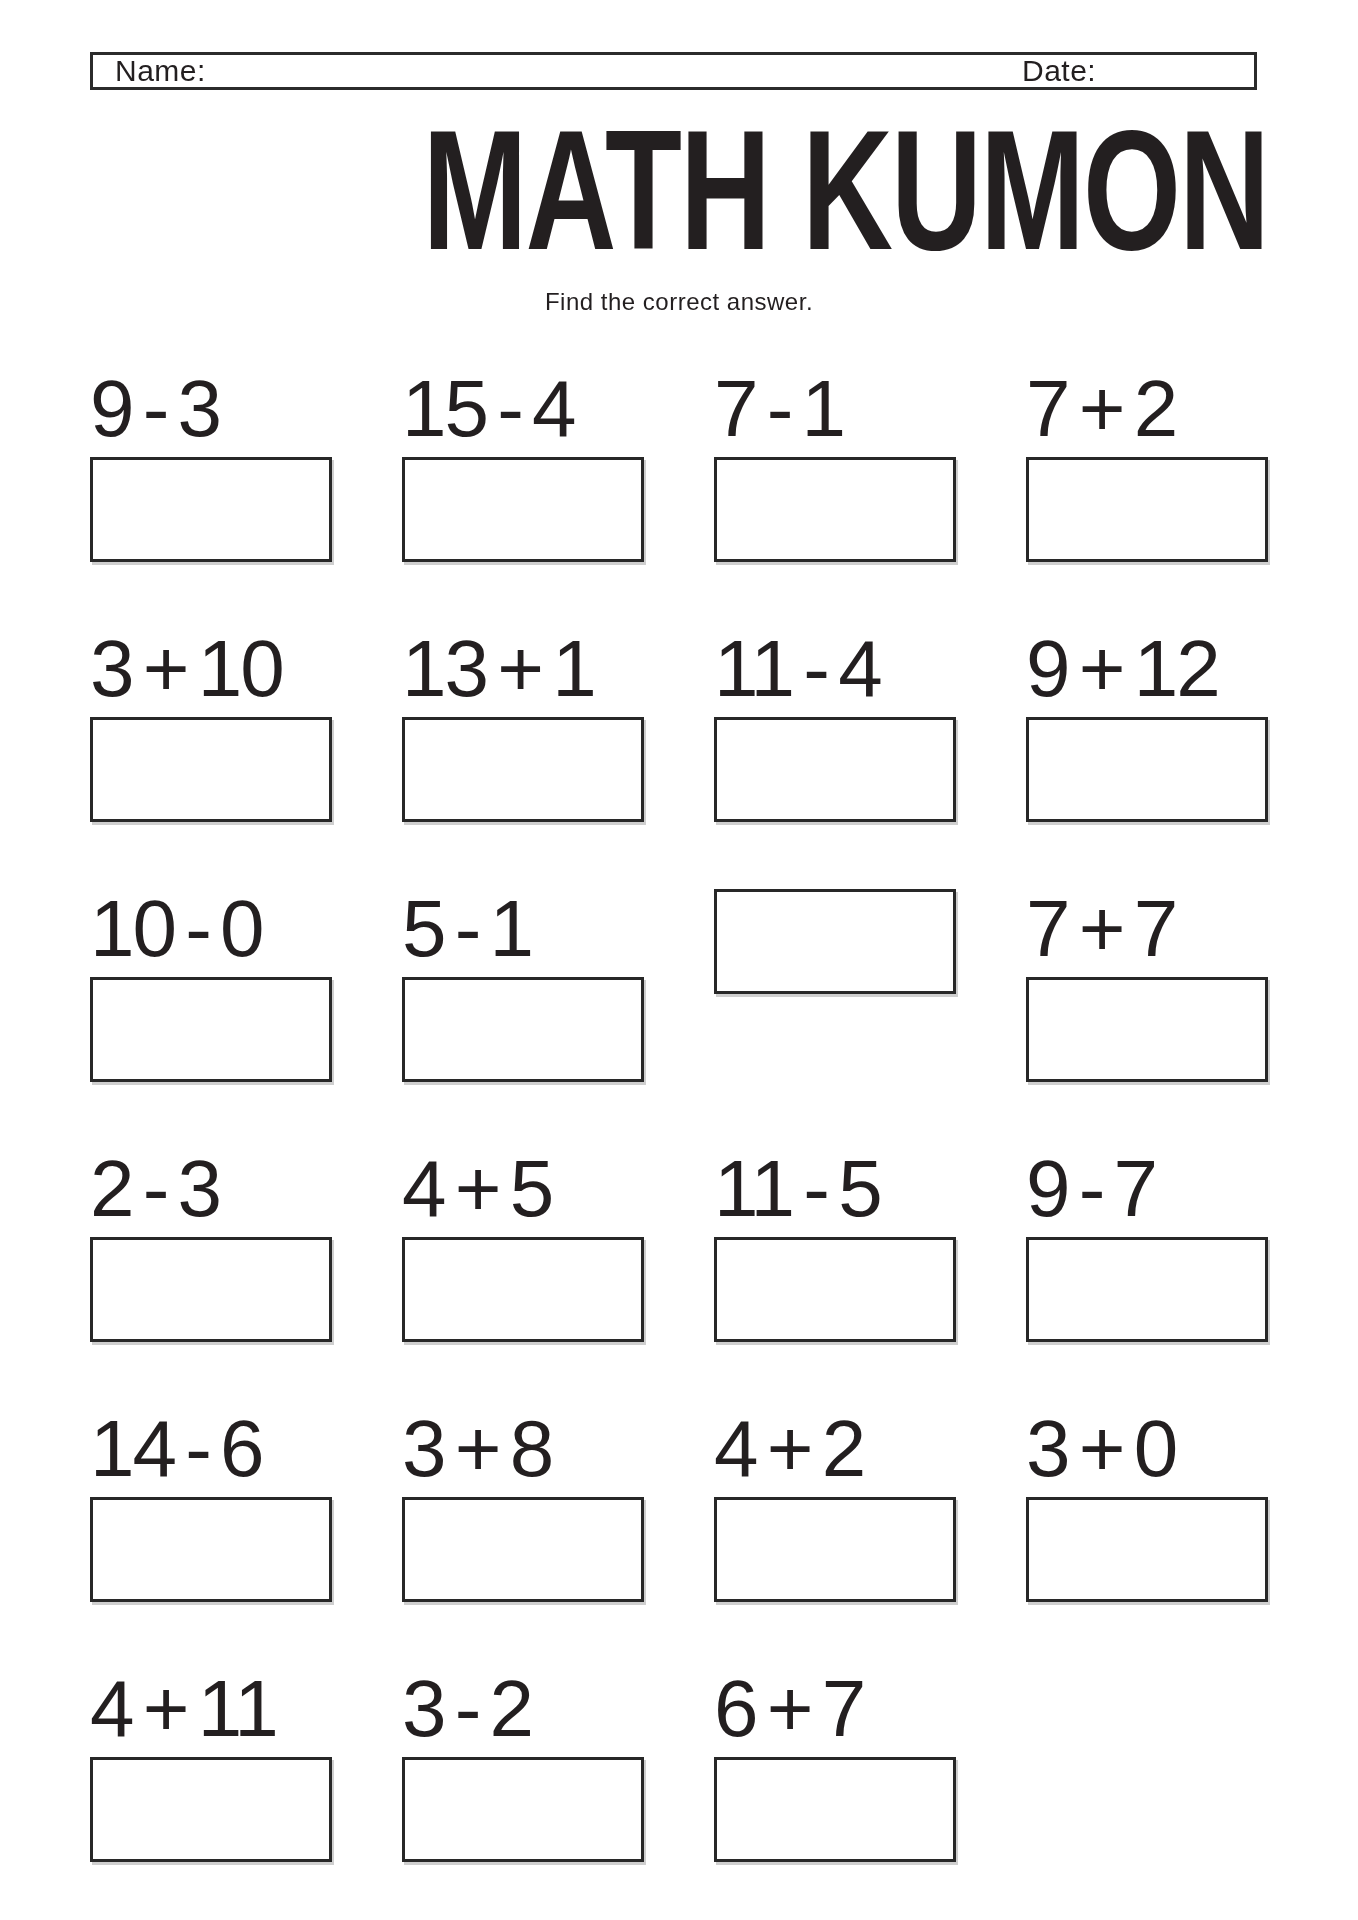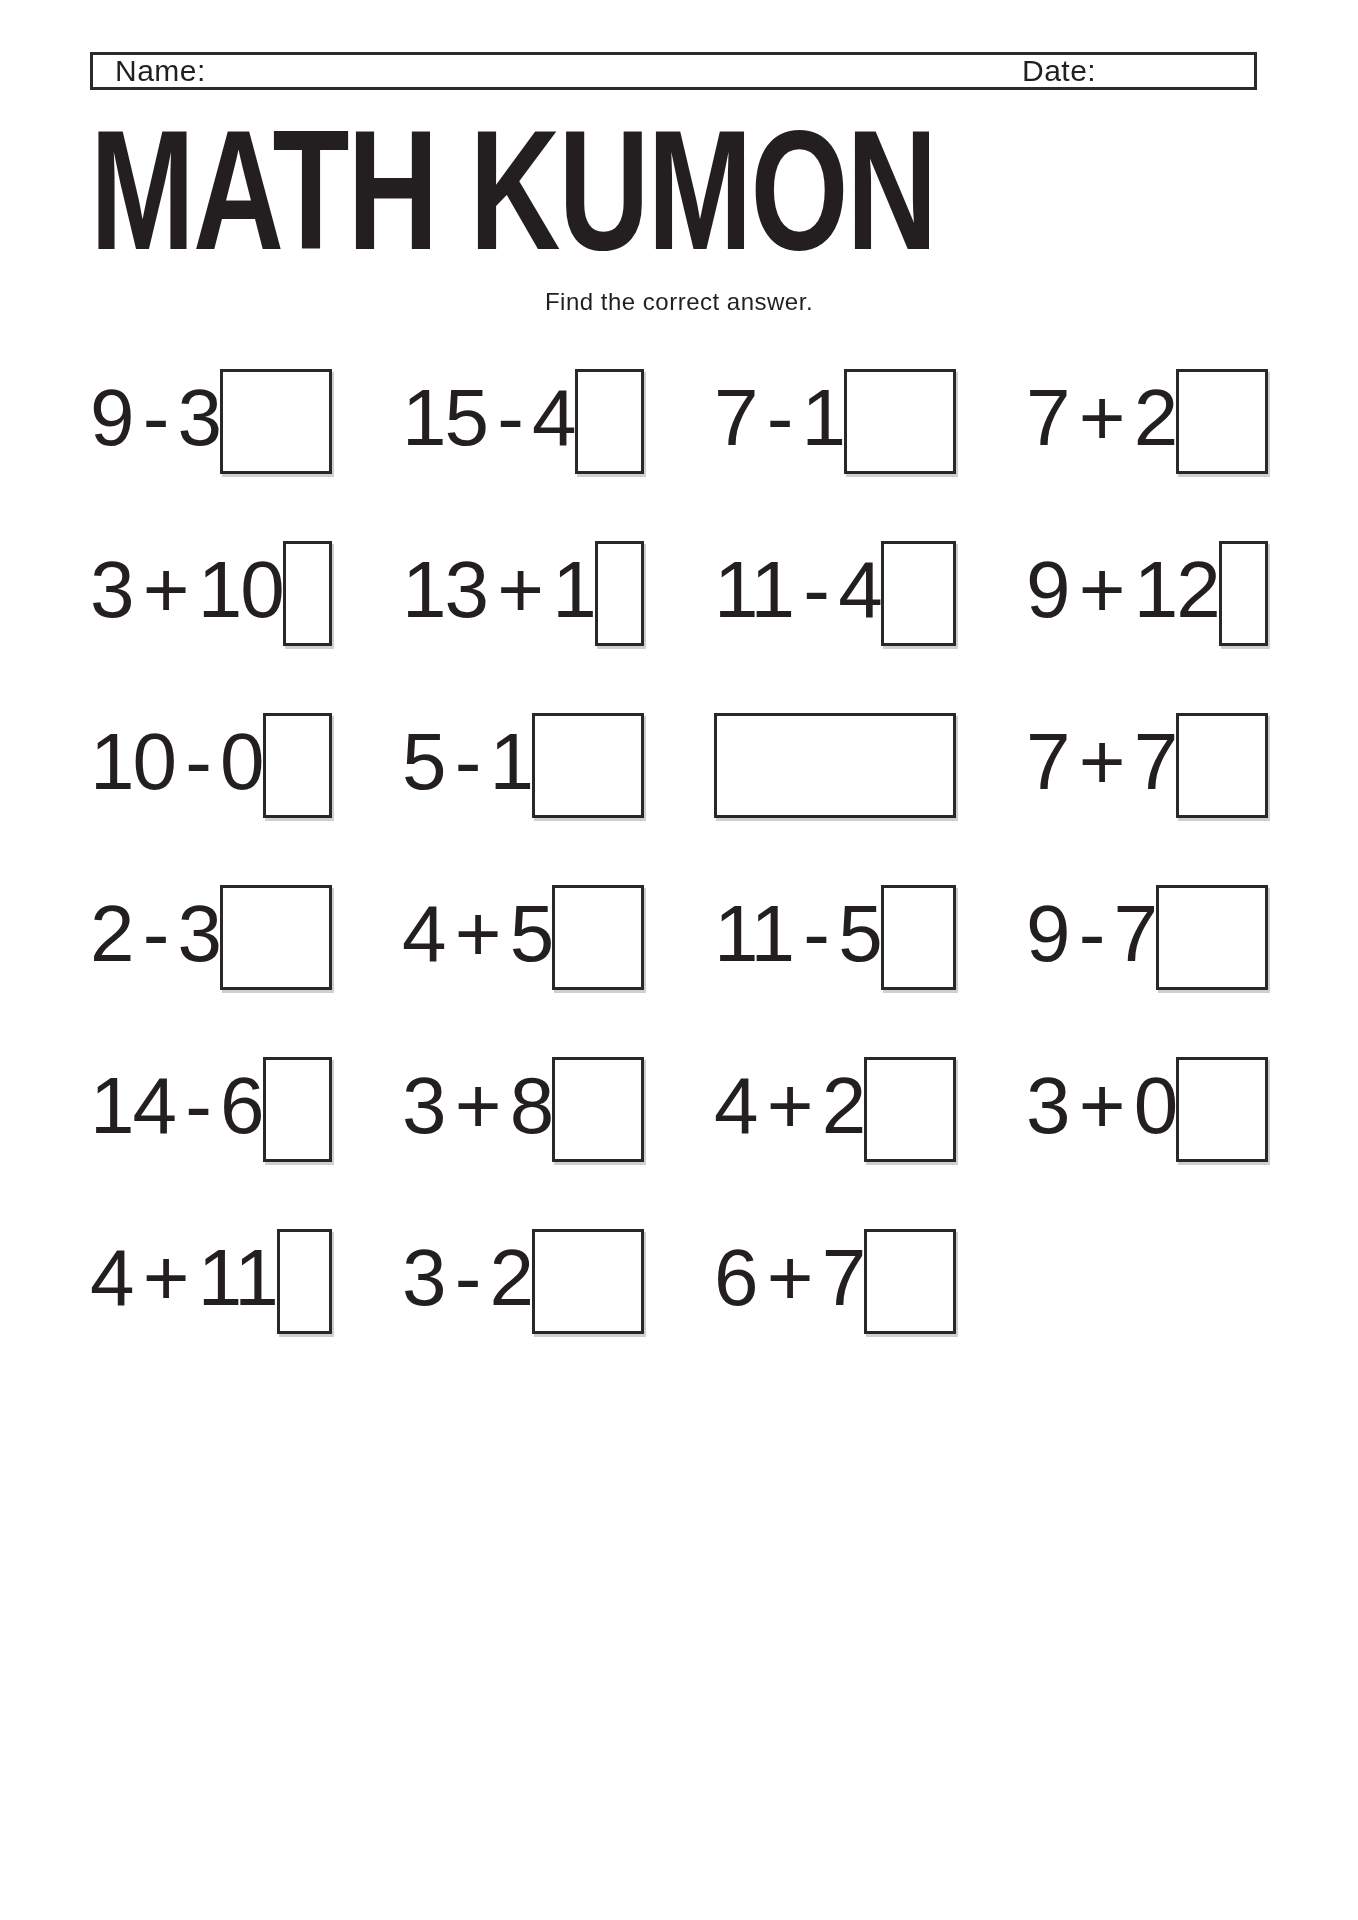--- a/index.html
+++ b/index.html
@@ -37,21 +37,21 @@
   }
   .header-field.name { flex: 1 1 auto; padding-left: 22px; }
   .header-field.date { width: 232px; flex: 0 0 auto; }
   .fill-line { display: inline-block; min-width: 60px; height: 34px; }
   
   .title-wrap {
     height: 150px;
     margin-top: 26px;
     display: flex;
     align-items: center;
-    justify-content: flex-start;
+    justify-content: flex-end;
   }
   .title {
     margin: 0;
     font-size: 126px;
     font-weight: bold;
     line-height: 1;
     letter-spacing: -2px;
     transform: scaleY(1.35);
     white-space: nowrap;
     color: #231f20;
@@ -68,22 +68,22 @@
   
   .grid {
     margin-top: 47px;
     display: grid;
     grid-template-columns: repeat(4, 242px);
     column-gap: 70px;
   }
   .cell {
     margin-bottom: 67px;
     display: flex;
-    flex-direction: row;
-    align-items: center;
+    flex-direction: column;
+    align-items: flex-start;
   }
   .expr {
     height: 88px;
     box-sizing: border-box;
     display: flex;
     align-items: flex-end;
     justify-content: center;
     padding-bottom: 10px;
     font-size: 80px;
     line-height: 0.95;

